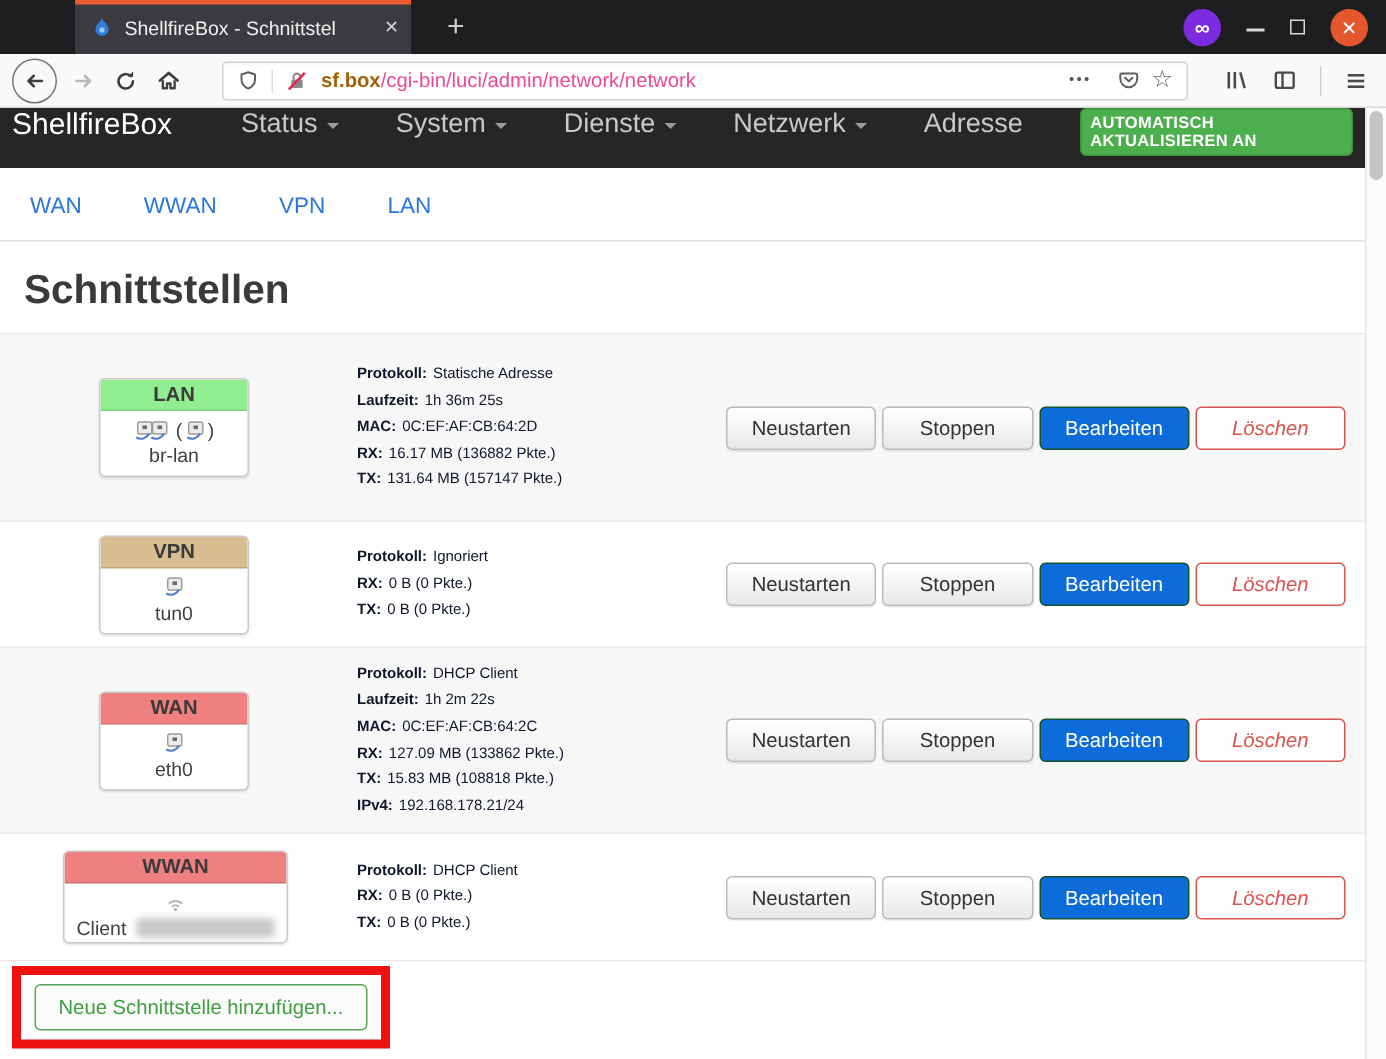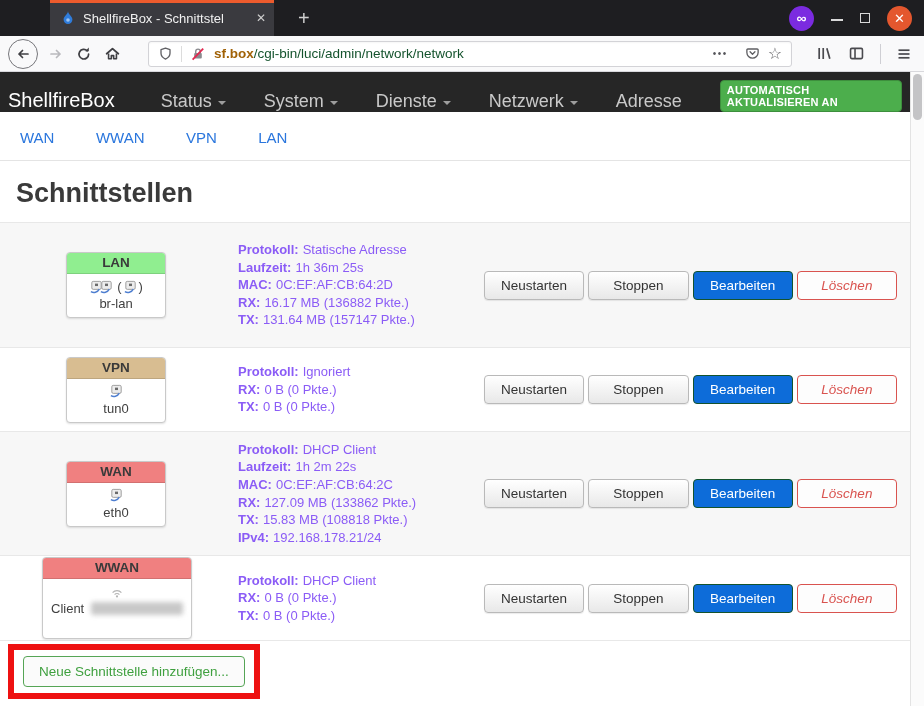--- a/index.html
+++ b/index.html
@@ -24,29 +24,29 @@
   .win-close { width:25px; height:25px; border-radius:50%; background:#e4572e; color:#fff; font-size:13px; display:flex; align-items:center; justify-content:center; }
 
   
   .navbar { height:36px; background:#f9f9fa; border-bottom:1px solid #d8d8dc; display:flex; align-items:center; padding:0 12px 0 8px; }
   .nav-btn { display:flex; align-items:center; justify-content:center; width:28px; height:28px; }
   .back-circle { border:1px solid #76767a; border-radius:50%; width:30px; height:30px; margin-right:4px; }
   .urlbar { flex:1; height:26px; background:#fff; border:1px solid #d3d3d7; border-radius:3px; margin:0 24px 0 22px; display:flex; align-items:center; padding:0 9px; box-shadow:inset 0 1px 2px rgba(0,0,0,.04); }
   .url-sep { width:1px; height:16px; background:#dcdcdc; margin:0 8px; }
   .url-text { flex:1; font-size:13.5px; white-space:nowrap; overflow:hidden; margin-left:8px; }
   .url-domain { color:#a16207; font-weight:bold; }
-  .url-path { color:#14532d; }
+  .url-path { color:#ec4899; }
   .url-dots { color:#55555a; font-size:10px; letter-spacing:1.5px; margin:0 9px 0 4px; }
   .url-icon { margin-left:8px; }
   .toolbar-right { display:flex; align-items:center; gap:15px; }
   .v-sep { width:1px; height:20px; background:#cfcfd4; }
 
   
   .page { width:910px; }
-  .app-header { height:40px; background:#262626; display:flex; align-items:flex-end; padding:0 8px; }
+  .app-header { height:40px; background:#262626; display:flex; align-items:flex-start; padding:0 8px; }
   .brand { color:#fff; font-size:20px; margin-right:46px; }
   .menu-item { color:#c9c9c9; font-size:18px; margin-right:38px; display:flex; align-items:center; }
   .caret { width:0; height:0; border-left:4px solid transparent; border-right:4px solid transparent; border-top:4px solid #9d9d9d; margin-left:6px; margin-top:2px; }
   .auto-badge { margin-left:auto; background:#4cae4c; border:1px solid #3d8f3d; color:#fff; font-size:11px; font-weight:bold; padding:3px 6px; border-radius:4px; letter-spacing:.2px; }
 
   .subnav { padding:17px 0 13px 20px; border-bottom:1px solid #e4e4e4; }
   .subnav a { color:#2a76dd; font-size:15px; text-decoration:none; margin-right:37px; }
 
   h1.page-title { font-size:27px; font-weight:bold; color:#3a3a3a; margin:17px 0 13px 16px; }
 
@@ -60,21 +60,21 @@
 
   .iface-card { width:100px; margin-left:58px; background:#fff; border:1px solid #c9c9c9; border-radius:4px; box-shadow:0 1px 2px rgba(0,0,0,.12); text-align:center; overflow:hidden; }
   .iface-card.wide { width:150px; margin-left:34px; }
   .zone-head { font-size:13.5px; font-weight:bold; color:#3a3a3a; padding:2px 0 3px; border-bottom:1px solid rgba(0,0,0,.12); }
   .card-body { padding:4px 4px 6px; }
   .icon-line { height:17px; display:flex; align-items:center; justify-content:center; color:#404040; font-size:13px; }
   .dev-name { font-size:13px; color:#404040; margin-top:1px; }
   .wwan-dev { display:flex; align-items:center; padding:0 4px 2px; }
   .ssid-blur { display:inline-block; width:92px; height:13px; margin-left:7px; background:#bfbfbf; border-radius:2px; filter:blur(2.5px); opacity:.85; }
 
-  .details { font-size:13px; color:#8b5cf6; line-height:17.6px; }
+  .details { font-size:10px; color:#0f172a; line-height:17.6px; }
   .dlabel { font-weight:bold; margin-right:4px; }
 
   .actions { display:flex; justify-content:flex-end; padding-right:13px; }
   .btn { width:102px; height:29px; line-height:27px; text-align:center; border-radius:4px; font-size:13.5px; margin-left:4px; cursor:default; }
   .btn-default { background:linear-gradient(#ffffff,#e8e8e8); border:1px solid #b9b9b9; color:#333; box-shadow:0 1px 1px rgba(0,0,0,.08); }
   .btn-primary { background:#0d6cd9; border:1px solid #14532d; color:#fff; }
   .btn-danger  { background:#fdfdfd; border:1px solid #d9534f; color:#d9534f;font-style:italic; }
 
   .annotation-box { display:inline-block; margin:3px 0 0 8px; border:6px solid #ee1111; padding:6px 9px; }
   .add-btn { display:inline-block; background:#fbfbfb; border:1px solid #56a556; color:#3fa03f; font-size:13.5px; padding:7px 15px; border-radius:4px; cursor:default; }
@@ -334,21 +334,21 @@
           <div class="btn btn-default">Stoppen</div>
           <div class="btn btn-primary">Bearbeiten</div>
           <div class="btn btn-danger">Löschen</div>
         </div>
       </div>
 
       <div class="iface-row row-wwan">
         <div>
           <div class="iface-card wide">
             <div class="zone-head" style="background-color: rgb(240, 128, 128);">WWAN</div>
-            <div class="card-body" style="padding-bottom:20px;">
+            <div class="card-body" style="padding-bottom:0;">
               <div class="icon-line">
                 <span style="opacity:.75;">
                     <svg width="16" height="14" viewBox="0 0 16 14">
                       <g stroke="#9c9c9c" fill="none" stroke-width="1.2">
                         <path d="M3.6 7.6 a6 6 0 0 1 8.8 0"></path>
                         <path d="M5.6 9.6 a3.2 3.2 0 0 1 4.8 0"></path>
                       </g>
                       <circle cx="8" cy="11.4" r="1.1" fill="#9c9c9c"></circle>
                     </svg>
                   </span>

